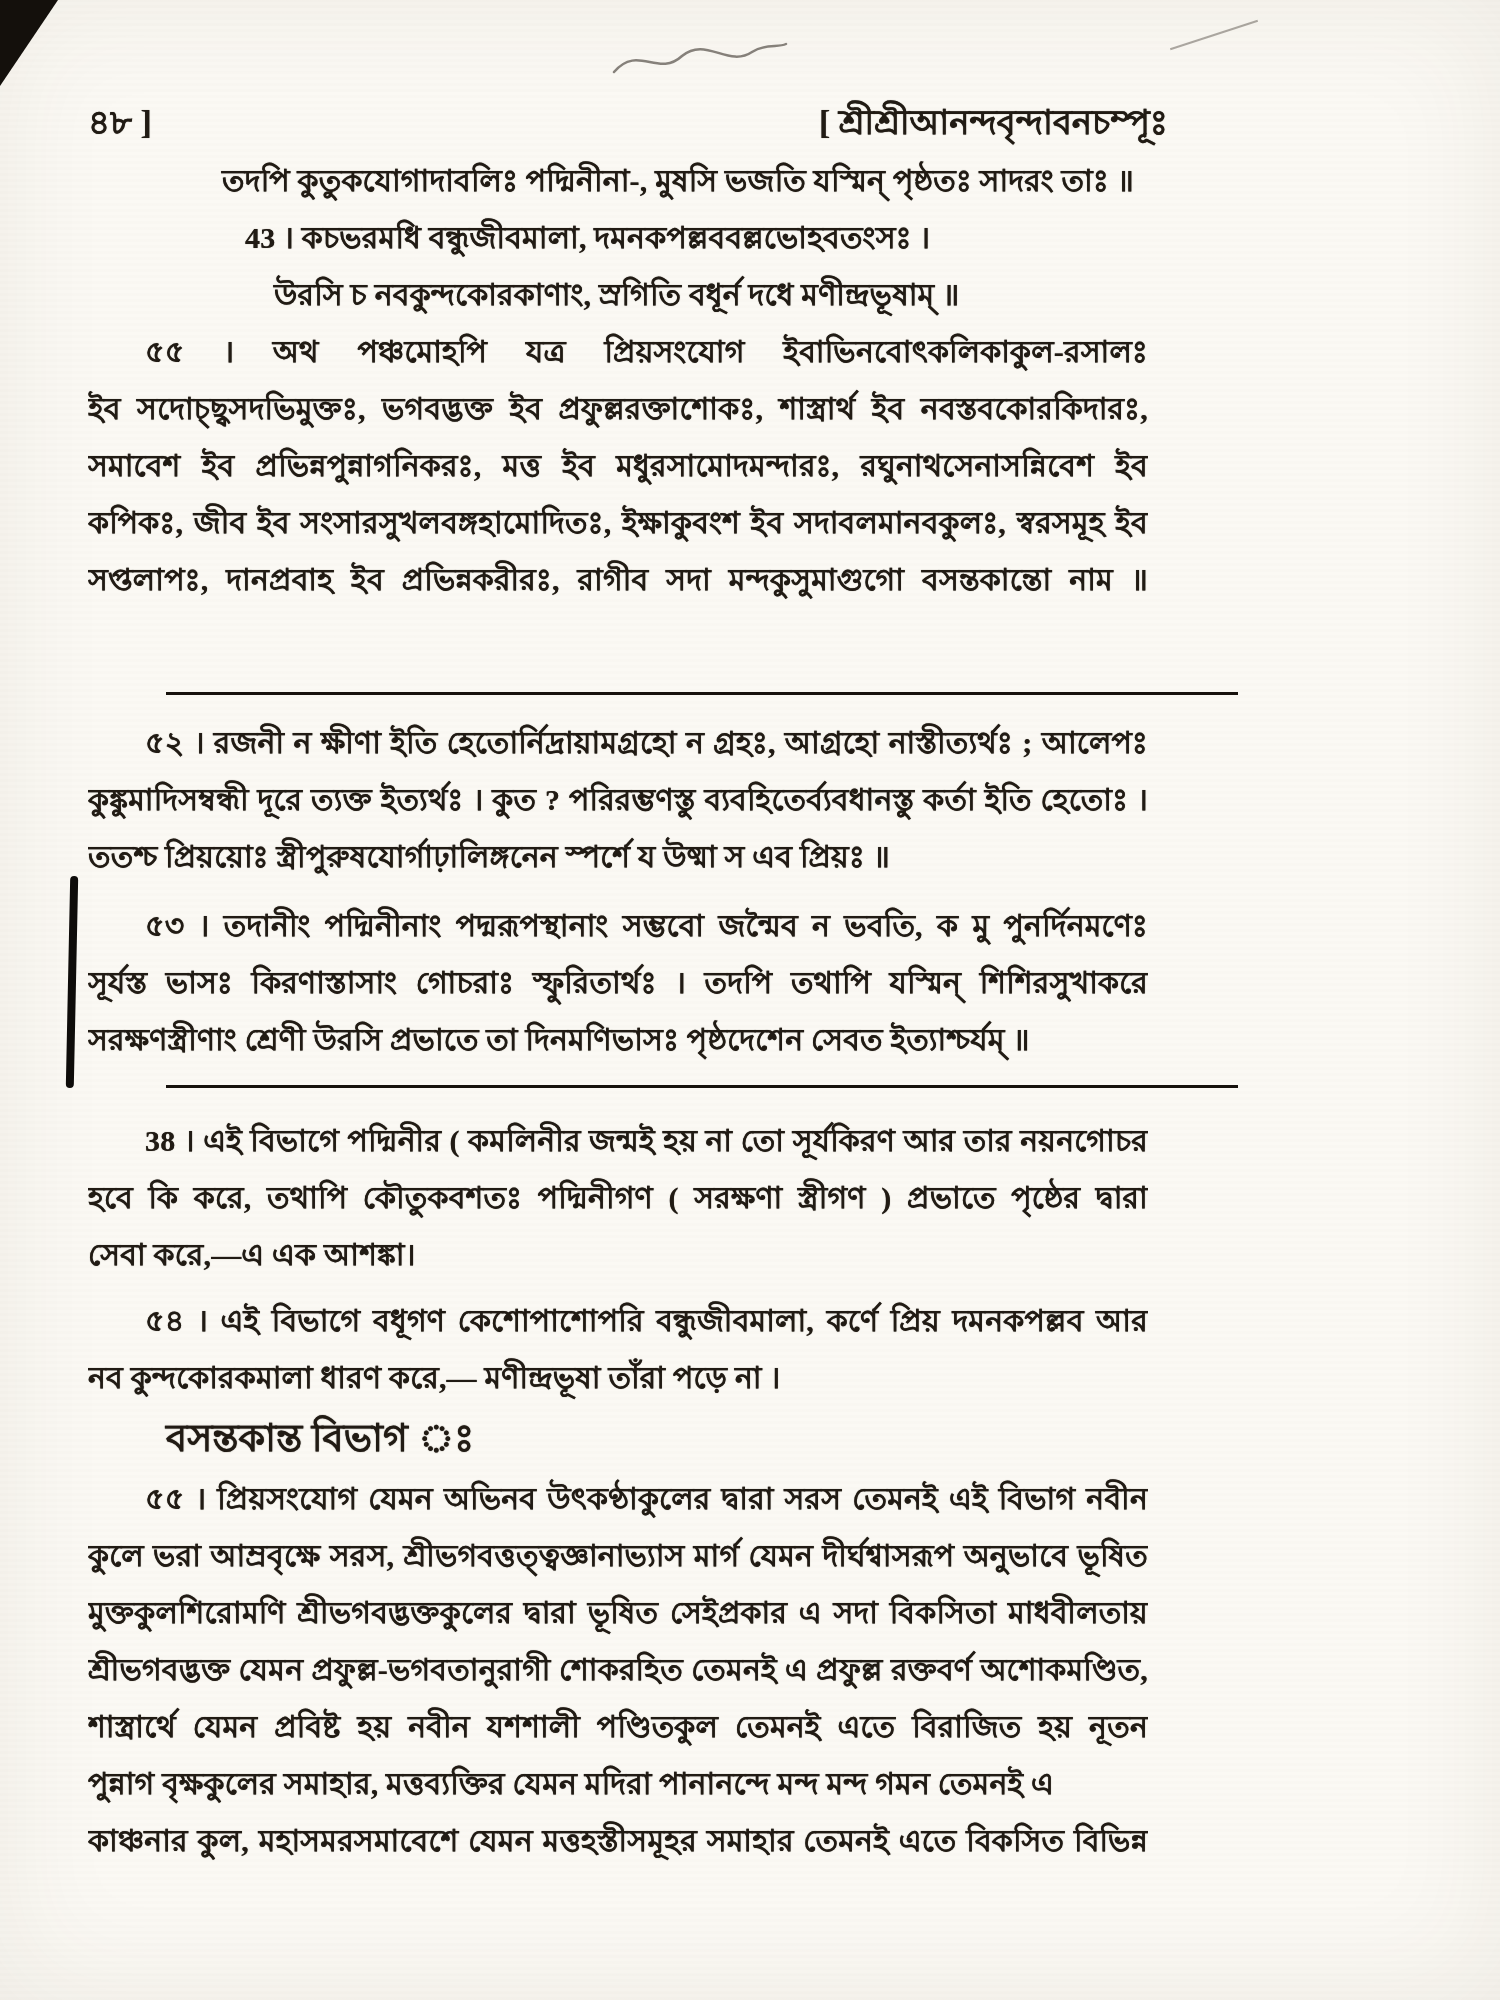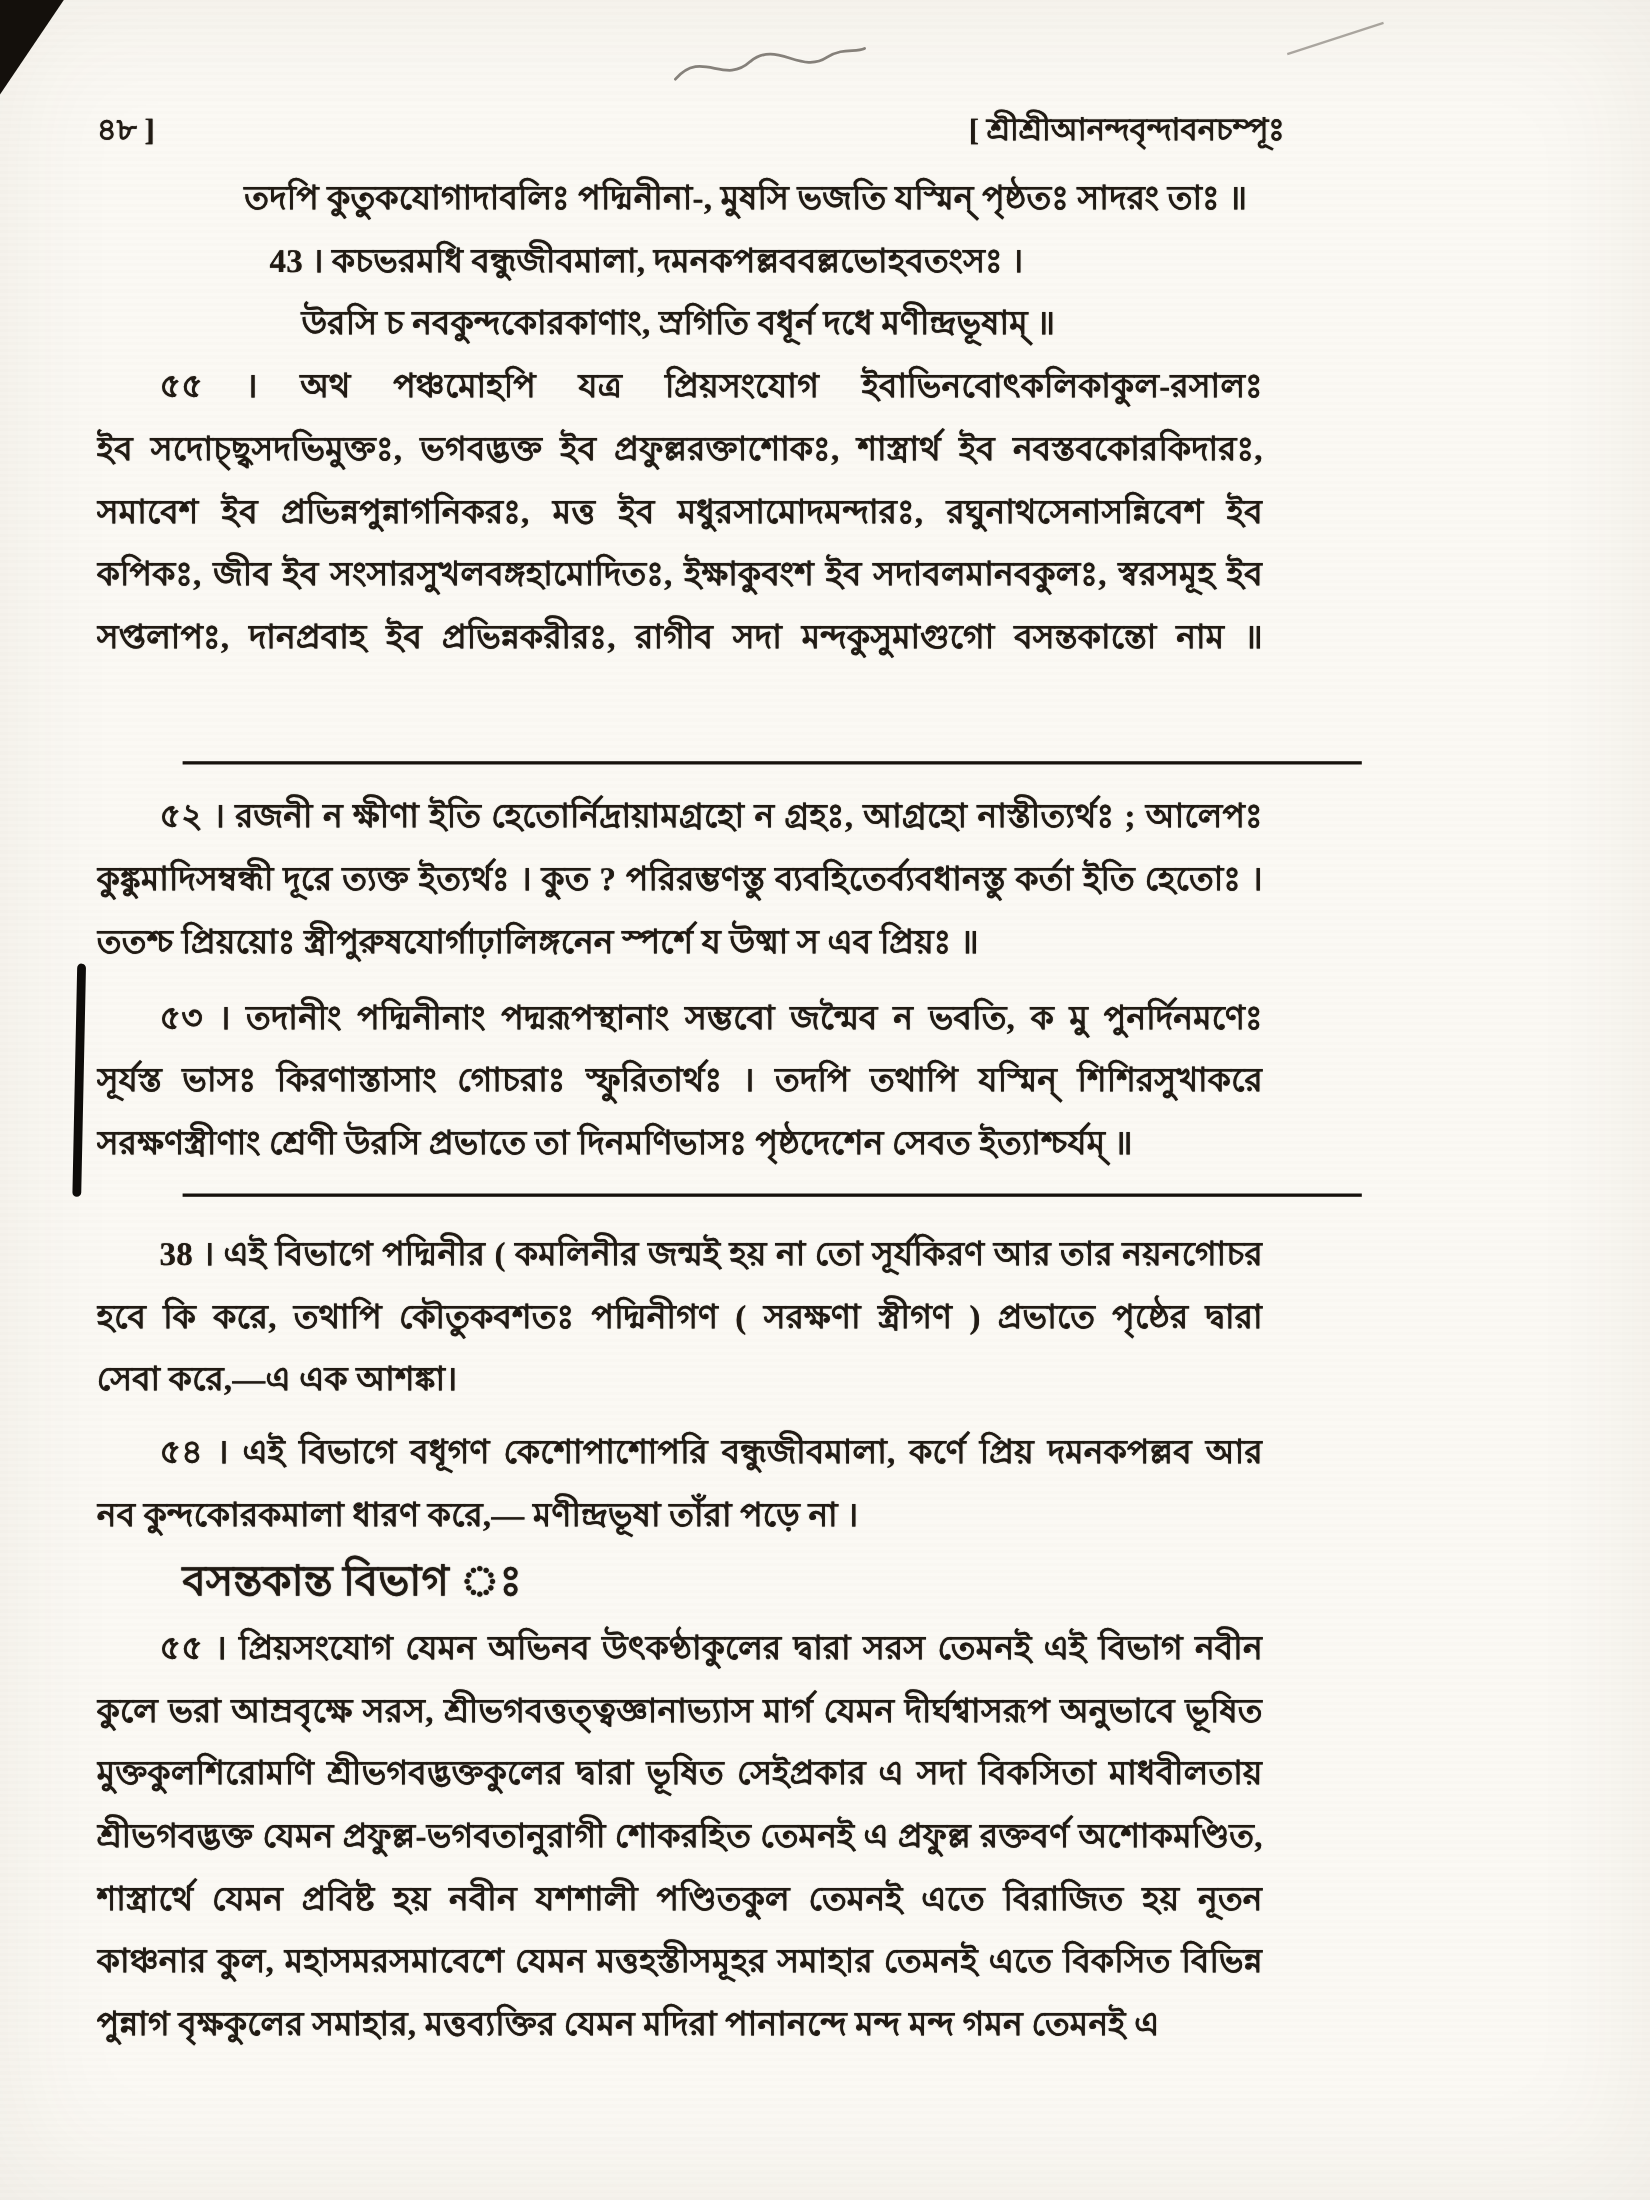--- a/index.html
+++ b/index.html
@@ -23,21 +23,21 @@
     text-shadow:0 0 0.7px rgba(33,27,20,0.85);
   }
   .j{text-align:justify;text-align-last:justify;}
   .i1{text-indent:57px;}
   .i2{padding-left:134px;font-family:Liberation Serif, serif;}
   .i3{padding-left:157px;}
   .i4{padding-left:186px;}
   .header{
     position:absolute;top:96px;left:0;width:1080px;
     display:flex;justify-content:space-between;align-items:baseline;
-    font-size:28px;font-weight:700;
+    font-size:34px;font-weight:700;
     text-shadow:0 0 0.7px rgba(33,27,20,0.85);
   }
   .rule{position:absolute;left:78px;width:1072px;height:3px;background:#17120d;}
   .rule-1{top:692px;}
   .rule-2{top:1085px;}
   .s1{top:152px;}
   .s2a{top:714px;}
   .s2b{top:897px;}
   .s3a{top:1112px;}
   .s3b{top:1292px;}
@@ -113,18 +113,18 @@
     </div>
 
     <div class="heading">বসন্তকান্ত বিভাগ ঃ</div>
 
     <div class="sec s4">
       <div class="line i1 j">৫৫ ।   প্রিয়সংযোগ যেমন অভিনব উৎকণ্ঠাকুলের দ্বারা সরস তেমনই এই বিভাগ নবীন মুকুল-</div>
       <div class="line j">কুলে ভরা আম্রবৃক্ষে সরস,  শ্রীভগবত্তত্ত্বজ্ঞানাভ্যাস মার্গ যেমন দীর্ঘশ্বাসরূপ অনুভাবে ভূষিত এবং</div>
       <div class="line j">মুক্তকুলশিরোমণি শ্রীভগবদ্ভক্তকুলের দ্বারা ভূষিত সেইপ্রকার এ সদা বিকসিতা মাধবীলতায় ভূষিত,</div>
       <div class="line j">শ্রীভগবদ্ভক্ত যেমন প্রফুল্ল-ভগবতানুরাগী শোকরহিত তেমনই এ প্রফুল্ল রক্তবর্ণ অশোকমণ্ডিত,</div>
       <div class="line j">শাস্ত্রার্থে যেমন প্রবিষ্ট হয় নবীন যশশালী পণ্ডিতকুল তেমনই এতে বিরাজিত হয় নূতন মুকুলযুক্ত</div>
+      <div class="line">পুন্নাগ বৃক্ষকুলের সমাহার,  মত্তব্যক্তির যেমন মদিরা পানানন্দে মন্দ মন্দ গমন তেমনই এ</div>
       <div class="line j">কাঞ্চনার কুল,  মহাসমরসমাবেশে যেমন মত্তহস্তীসমূহর সমাহার তেমনই এতে বিকসিত বিভিন্ন</div>
-      <div class="line">পুন্নাগ বৃক্ষকুলের সমাহার,  মত্তব্যক্তির যেমন মদিরা পানানন্দে মন্দ মন্দ গমন তেমনই এ</div>
     </div>
 
   </div>
 </div>
 
 </body></html>

